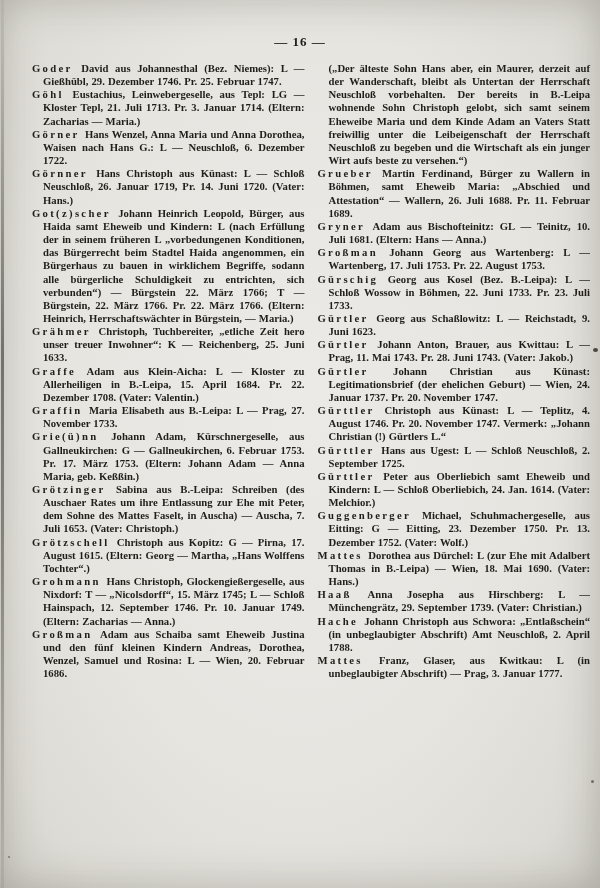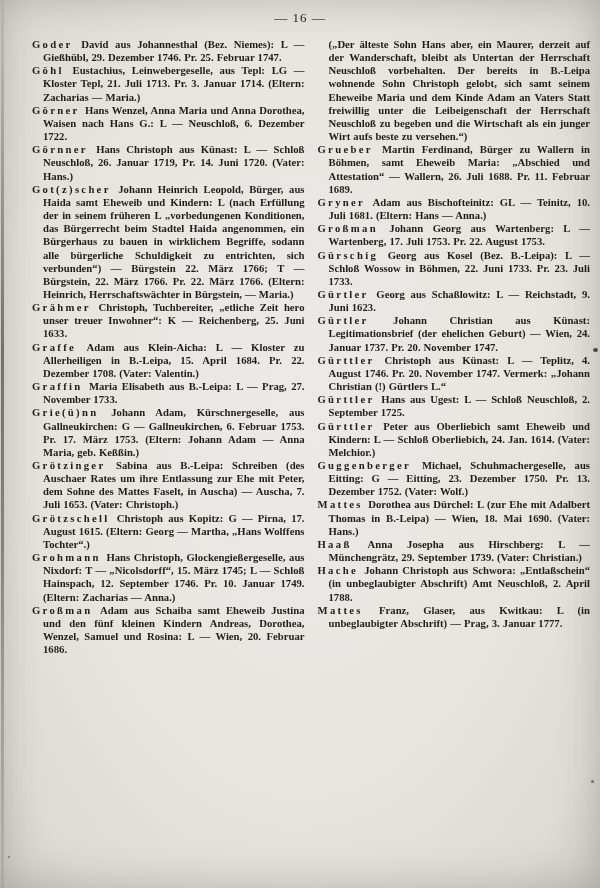--- a/index.html
+++ b/index.html
@@ -19,23 +19,23 @@
   .edge-left{
     position:absolute;left:1px;top:0;width:3px;height:100%;
     background:linear-gradient(to bottom, rgba(40,38,34,.05) 0%, rgba(40,38,34,.55) 40%, rgba(40,38,34,.45) 60%, rgba(40,38,34,.08) 100%);
   }
   .speck{position:absolute;background:#4a463e;border-radius:50%;}
   .speck.s1{width:5px;height:4px;right:2px;top:348px;}
   .speck.s2{width:3px;height:3px;right:6px;top:780px;opacity:.7;}
   .speck.s3{width:2px;height:2px;left:8px;bottom:30px;opacity:.6;}
   .page-number{
     text-align:center;
-    padding-top:10px;
+    padding-top:34px;
     font-size:13px;
-    font-weight:normal;
+    font-weight:bold;
     letter-spacing:1px;
     margin-bottom:12px;
   }
   .columns{
     display:flex;
     gap:13px;
     padding:0 10px 0 32px;
   }
   .column{
     flex:1;
@@ -87,20 +87,21 @@
         <p class="entry"><span class="lead">Grohmann</span> Hans Christoph, Glockengießergeselle, aus Nixdorf: T — „Nicolsdorff“, 15. März 1745; L — Schloß Hainspach, 12. September 1746. Pr. 10. Januar 1749. (Eltern: Zacharias — Anna.)</p>
         <p class="entry"><span class="lead">Großman</span> Adam aus Schaiba samt Eheweib Justina und den fünf kleinen Kindern Andreas, Dorothea, Wenzel, Samuel und Rosina: L — Wien, 20. Februar 1686.</p>
       </div>
     <div class="column">
         <p class="entry continuation">(„Der älteste Sohn Hans aber, ein Maurer, derzeit auf der Wanderschaft, bleibt als Untertan der Herrschaft Neuschloß vorbehalten. Der bereits in B.-Leipa wohnende Sohn Christoph gelobt, sich samt seinem Eheweibe Maria und dem Kinde Adam an Vaters Statt freiwillig unter die Leibeigenschaft der Herrschaft Neuschloß zu begeben und die Wirtschaft als ein junger Wirt aufs beste zu versehen.“)</p>
         <p class="entry"><span class="lead">Grueber</span> Martin Ferdinand, Bürger zu Wallern in Böhmen, samt Eheweib Maria: „Abschied und Attestation“ — Wallern, 26. Juli 1688. Pr. 11. Februar 1689.</p>
         <p class="entry"><span class="lead">Gryner</span> Adam aus Bischofteinitz: GL — Teinitz, 10. Juli 1681. (Eltern: Hans — Anna.)</p>
         <p class="entry"><span class="lead">Großman</span> Johann Georg aus Wartenberg: L — Wartenberg, 17. Juli 1753. Pr. 22. August 1753.</p>
         <p class="entry"><span class="lead">Gürschig</span> Georg aus Kosel (Bez. B.-Leipa): L — Schloß Wossow in Böhmen, 22. Juni 1733. Pr. 23. Juli 1733.</p>
         <p class="entry"><span class="lead">Gürtler</span> Georg aus Schaßlowitz: L — Reichstadt, 9. Juni 1623.</p>
+        <p class="entry"><span class="lead">Gürtler</span> Johann Anton, Brauer, aus Kwittau: L — Prag, 11. Mai 1743. Pr. 28. Juni 1743. (Vater: Jakob.)</p>
         <p class="entry"><span class="lead">Gürtler</span> Johann Christian aus Künast: Legitimationsbrief (der ehelichen Geburt) — Wien, 24. Januar 1737. Pr. 20. November 1747.</p>
         <p class="entry"><span class="lead">Gürttler</span> Christoph aus Künast: L — Teplitz, 4. August 1746. Pr. 20. November 1747. Vermerk: „Johann Christian (!) Gürtlers L.“</p>
         <p class="entry"><span class="lead">Gürttler</span> Hans aus Ugest: L — Schloß Neuschloß, 2. September 1725.</p>
         <p class="entry"><span class="lead">Gürttler</span> Peter aus Oberliebich samt Eheweib und Kindern: L — Schloß Oberliebich, 24. Jan. 1614. (Vater: Melchior.)</p>
         <p class="entry"><span class="lead">Guggenberger</span> Michael, Schuhmachergeselle, aus Eitting: G — Eitting, 23. Dezember 1750. Pr. 13. Dezember 1752. (Vater: Wolf.)</p>
         <p class="entry"><span class="lead">Mattes</span> Dorothea aus Dürchel: L (zur Ehe mit Adalbert Thomas in B.-Leipa) — Wien, 18. Mai 1690. (Vater: Hans.)</p>
         <p class="entry"><span class="lead">Haaß</span> Anna Josepha aus Hirschberg: L — Münchengrätz, 29. September 1739. (Vater: Christian.)</p>
         <p class="entry"><span class="lead">Hache</span> Johann Christoph aus Schwora: „Entlaßschein“ (in unbeglaubigter Abschrift) Amt Neuschloß, 2. April 1788.</p>
         <p class="entry"><span class="lead">Mattes</span> Franz, Glaser, aus Kwitkau: L (in unbeglaubigter Abschrift) — Prag, 3. Januar 1777.</p>
       </div>

